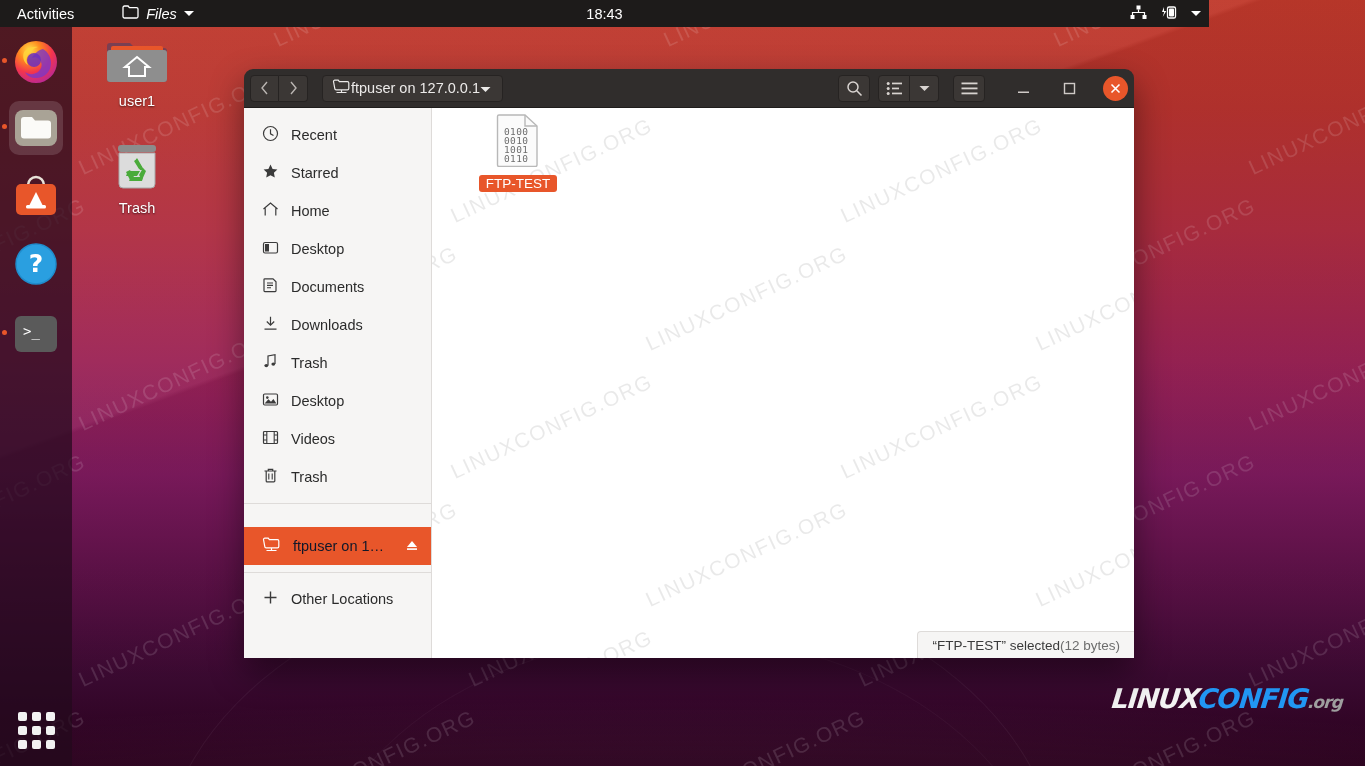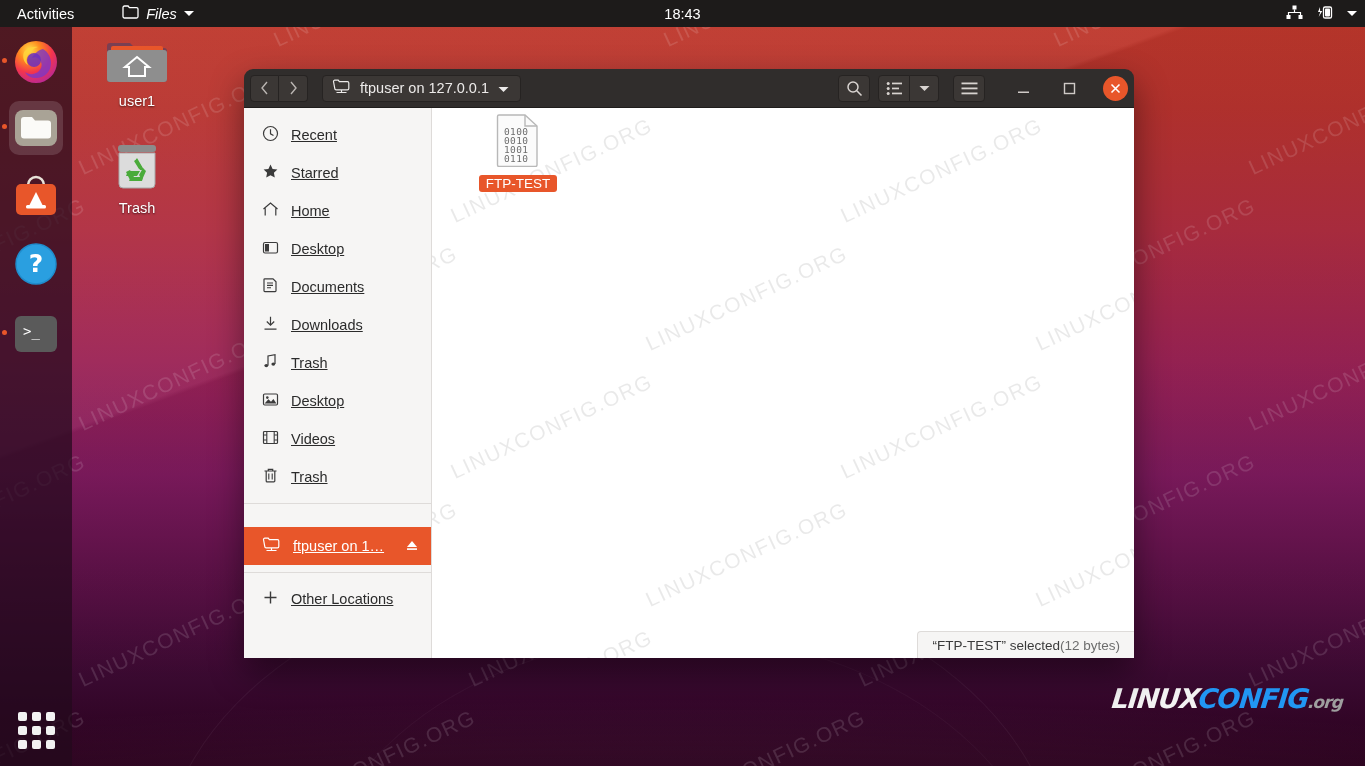--- a/index.html
+++ b/index.html
@@ -36,21 +36,21 @@
     position: absolute; white-space: nowrap;
     font-family: "Liberation Sans", sans-serif;
     font-size: 21px; letter-spacing: 1.5px; font-weight: 400;
     transform: rotate(-25deg); transform-origin: left top;
   }
   .wm-dark { color: rgba(255,255,255,0.13); }
   .wm-light { color: rgba(0,0,0,0.085); }
 
   
   #topbar {
-    position: absolute; top: 0; left: 0; width: 1365px; height: 27px;
+    position: absolute; top: 0; left: 0; width: 1209px; height: 27px;
     background: #1d1b1a; color: #ffffff; z-index: 60;
     display: flex; align-items: center; font-size: 14.5px;
   }
   #activities { margin-left: 10px; padding: 3px 7px; border-radius: 4px; cursor: pointer; }
   #app-menu { display: flex; align-items: center; gap: 7px; margin-left: 34px; padding: 3px 7px; border-radius: 4px; cursor: pointer; font-style: italic; }
   #clock { position: absolute; left: 0; right: 0; text-align: center; font-size: 14.5px; }
   #tray { position: absolute; right: 8px; display: flex; align-items: center; gap: 13px; }
   .tri-down { width: 0; height: 0; border-left: 5px solid transparent; border-right: 5px solid transparent; border-top: 5px solid #ffffff; }
 
   
@@ -100,41 +100,41 @@
     background: #3b3735; border: 1px solid #262322;
     display: flex; align-items: center; justify-content: center;
     color: #d8d3d0; cursor: pointer;
   }
   .navgrp { display: flex; }
   .navgrp .tb-btn { border-radius: 0; }
   .navgrp .tb-btn:first-child { border-radius: 4px 0 0 4px; }
   .navgrp .tb-btn:last-child { border-radius: 0 4px 4px 0; border-left: none; }
   #pathbtn {
     height: 27px; border-radius: 4px; background: #3b3735; border: 1px solid #262322;
-    display: flex; align-items: center; gap: 9px; padding: 0 11px 0 9px;
+    display: flex; align-items: center; padding: 0 11px 0 9px;
     color: #eceae9; font-size: 14.5px; cursor: pointer; margin-left: 8px;
   }
   .tb-spacer { flex: 1; }
   .wbtn { width: 28px; height: 28px; display: flex; align-items: center; justify-content: center; color: #cfcac7; cursor: pointer; }
   #closebtn {
     width: 25px; height: 25px; border-radius: 50%; background: #e8562a;
     display: flex; align-items: center; justify-content: center; color: #fff; cursor: pointer; margin-left: 4px;
   }
   #fmbody { flex: 1; display: flex; min-height: 0; }
 
   #sidebar {
     width: 188px; flex: 0 0 188px; background: #f6f5f4;
     border-right: 1px solid #dedbd9; padding-top: 8px; overflow: hidden;
   }
   .sb-item {
     height: 38px; display: flex; align-items: center; gap: 12px;
     padding: 0 12px 0 18px; color: #2b2b2b; font-size: 14.5px; cursor: pointer;
   }
-  .sb-item.sel { background: #e8562a; color: #ffffff; margin-top: 23px; }
-  .sb-item .lbl { flex: 1; overflow: hidden; white-space: nowrap; text-decoration: underline; }
+  .sb-item.sel { background: #e8562a; color: #0f172a; margin-top: 23px; }
+  .sb-item .lbl { flex: 1; overflow: hidden; white-space: nowrap; }
   .sb-sep { height: 1px; background: #dedbd9; margin: 7px 0; }
 
   #filearea { flex: 1; background: #ffffff; position: relative; overflow: hidden; }
   #fileicon {
     position: absolute; left: 38px; top: 5px; width: 96px; text-align: center; cursor: pointer;
   }
   #fileicon .fname {
     display: inline-block; background: #e8562a; color: #ffffff;
     font-size: 13.5px; padding: 1px 7px; border-radius: 3px; margin-top: 4px;
   }

